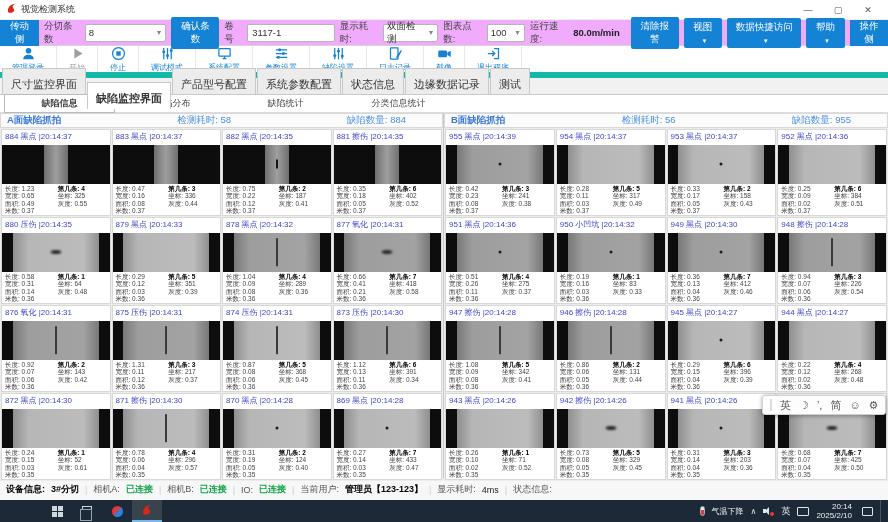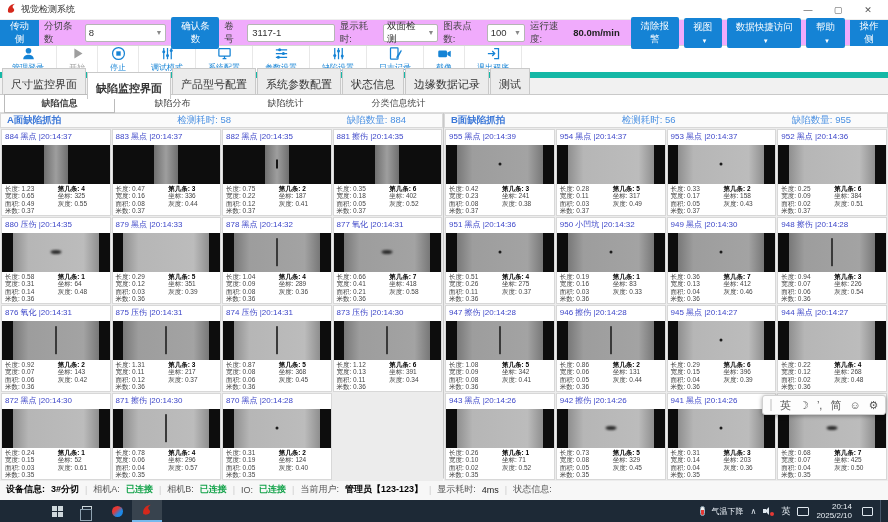--- a/index.html
+++ b/index.html
@@ -28,21 +28,21 @@
   .tb-right { margin-left:auto; display:flex; gap:5px; align-items:center; }
   
   .toolbar2 { height:32px; background:#fff; display:flex; align-items:stretch; border-bottom:6px solid #14b8a6; }
   .action { display:flex; flex-direction:column; align-items:center; justify-content:center; padding:1px 12px; color:#1583d5; border-right:1px solid #e8e8e8; cursor:default; }
   .action .aicon svg { width:15px; height:15px; display:block; }
   .action .alabel { font-size:8px; margin-top:1px; }
   .action.disabled { color:#9e9e9e; }
   
   .tabs1 { height:17px; background:#f1f1f1; display:flex; align-items:flex-end; padding-left:2px; border-bottom:1px solid #c9c9c9; }
   .tabs1 .tab { font-size:11px; padding:8px 8px 2px; border:1px solid #c9c9c9; border-bottom:none; background:#ececec; color:#333; margin-right:1px; }
-  .tabs1 .tab.active { background:#fff; font-weight:bold; position:relative; top:5px; padding-bottom:3px; }
+  .tabs1 .tab.active { background:#fff; font-weight:bold; position:relative; top:15px; padding-bottom:3px; }
   .tabs2 { height:18px; background:#fff; display:flex; align-items:center; padding-left:4px; gap:2px; border-bottom:1px solid #ddd; }
   .tabs2 .tab { font-size:9px; width:111px; text-align:center; padding:2px 0; border:1px solid transparent; color:#444; }
   .tabs2 .tab.active { border:1px solid #bbb; background:#fff; font-weight:bold; }
   
   .main { display:flex; height:365px; background:#fff; }
   .panel { width:444px; border-right:1px solid #c9c9c9; display:flex; flex-direction:column; }
   .panel:last-child { border-right:none; }
   .panel-head { height:16px; background:#fbfbfb; border:1px solid #d9d9d9; display:flex; align-items:center; font-size:9.5px; padding:0 6px; }
   .panel-title { color:#3c78d8; font-weight:bold; } 
   .ph-mid { flex:1; text-align:center; color:#4a90e2; }
@@ -554,20 +554,40 @@
                 <div>面积: 0.05</div>
                 <div>米数: 0.35</div>
               </div>
               <div class="mcol">
                 <div class="strong">第几条: 2</div>
                 <div>坐标: 124</div>
                 <div>灰度: 0.40</div>
               </div>
             </div>
           </div>
+          <div class="cell">
+            <div class="cell-head">869  黑点 |20:14:28</div>
+            <div class="thumb">
+              <div class="band wide light"></div>
+              <div class="mark dot"></div>
+            </div>
+            <div class="meta">
+              <div class="mcol">
+                <div>长度: 0.27</div>
+                <div>宽度: 0.14</div>
+                <div>面积: 0.03</div>
+                <div>米数: 0.35</div>
+              </div>
+              <div class="mcol">
+                <div class="strong">第几条: 7</div>
+                <div>坐标: 433</div>
+                <div>灰度: 0.47</div>
+              </div>
+            </div>
+          </div>
         </div>
       </div>
       <div class="panel">
         <div class="panel-head">
           <span class="panel-title">B面缺陷抓拍</span>
           <span class="ph-mid">检测耗时:  56</span>
           <span class="ph-right">缺陷数量:  955</span>
         </div>
         <div class="grid">
           <div class="cell">

